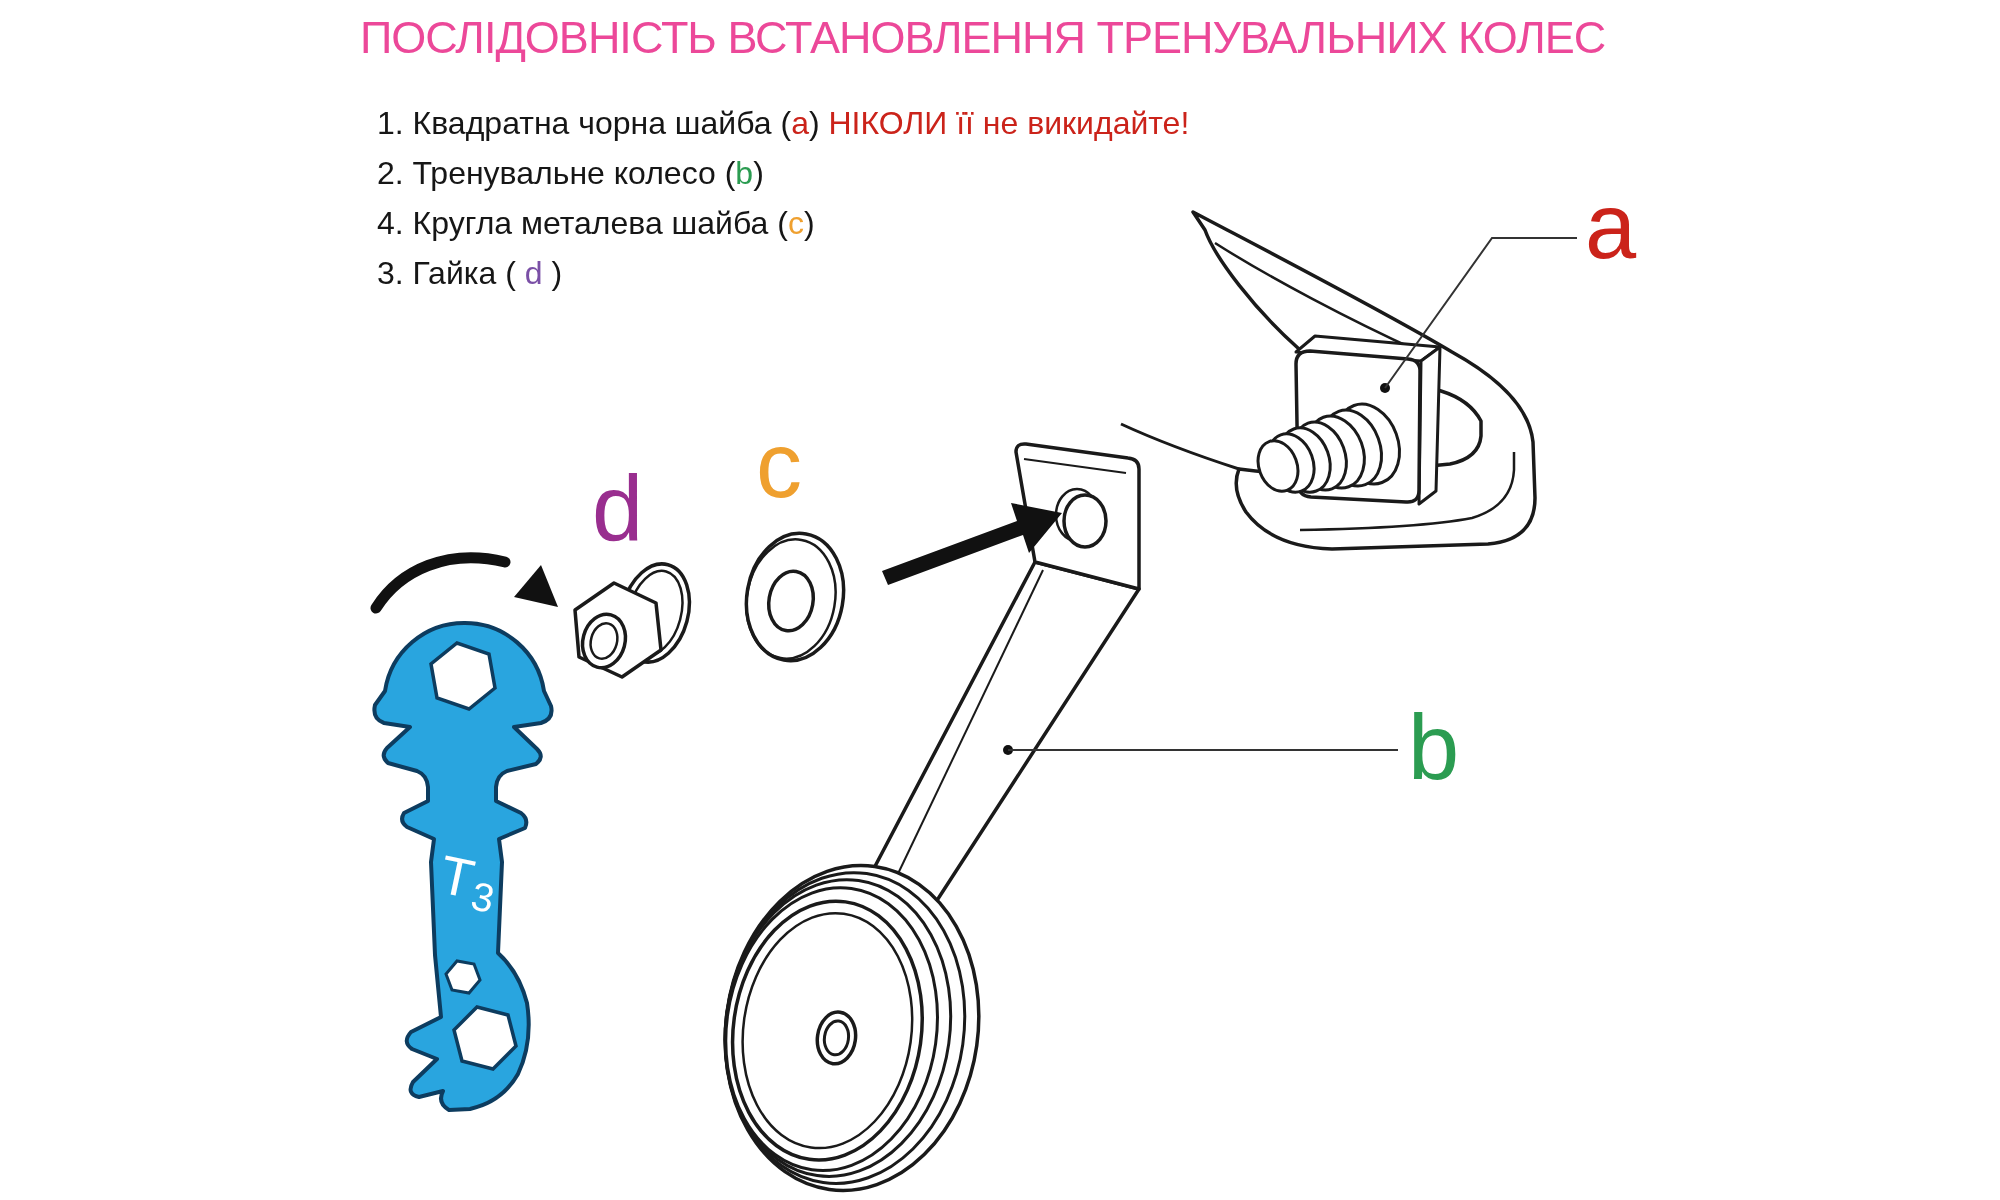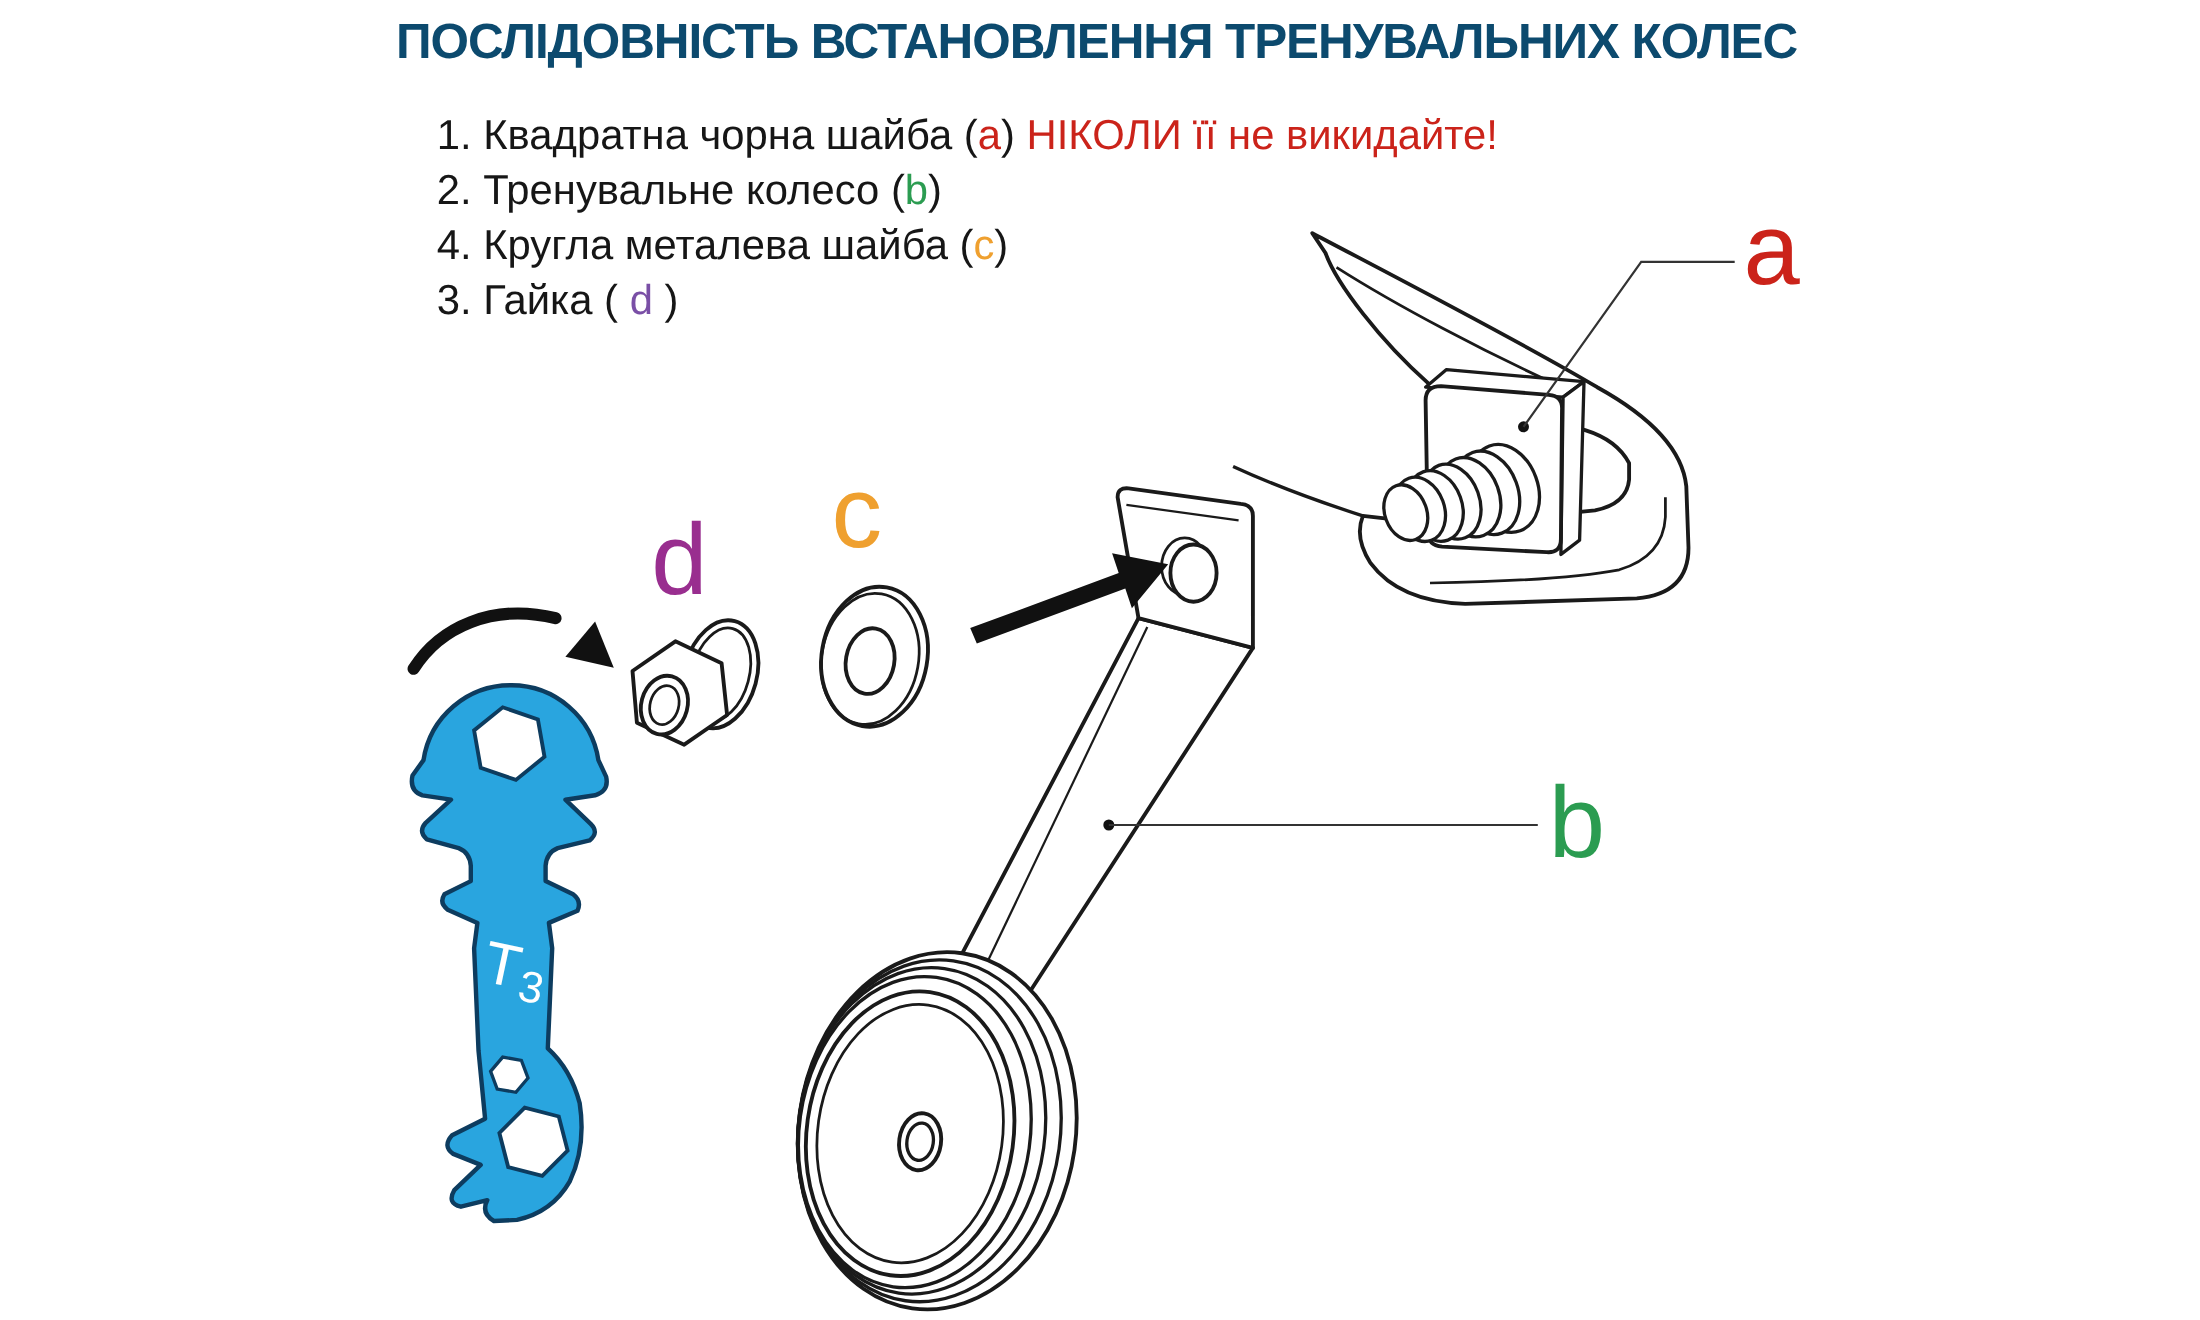--- a/index.html
+++ b/index.html
@@ -1,21 +1,21 @@
 <!DOCTYPE html>
 <html><head>
 <meta charset="utf-8">
 <style>
   html,body{margin:0;padding:0;background:#ffffff;}
   #page{position:relative;width:2000px;height:1200px;background:#ffffff;overflow:hidden;
         font-family:"Liberation Sans",sans-serif;color:#161616;}
   #diagram-svg{position:absolute;left:0;top:0;}
-  .title{position:absolute;left:360px;top:12px;font-size:45px;font-weight:700;
-         letter-spacing:-1px;color:#0c4a6e;white-space:nowrap;}
-  .steps{position:absolute;left:397px;top:98px;font-size:38px;line-height:50px;white-space:nowrap;}
+  .title{position:absolute;left:360px;top:12px;font-size:45px;font-weight:400;
+         letter-spacing:-1px;color:#ec4899;white-space:nowrap;}
+  .steps{position:absolute;left:377px;top:98px;font-size:32px;line-height:50px;white-space:nowrap;}
   .c-red{color:#cb231a;}
   .c-green{color:#2b9c51;}
   .c-orange{color:#efa02f;}
   .c-purple{color:#7a4fa6;}
   .lbl{font-family:"Liberation Sans",sans-serif;font-size:92px;}
   .t3{font-family:"Liberation Sans",sans-serif;}
 </style>
 </head>
 <body>
 

